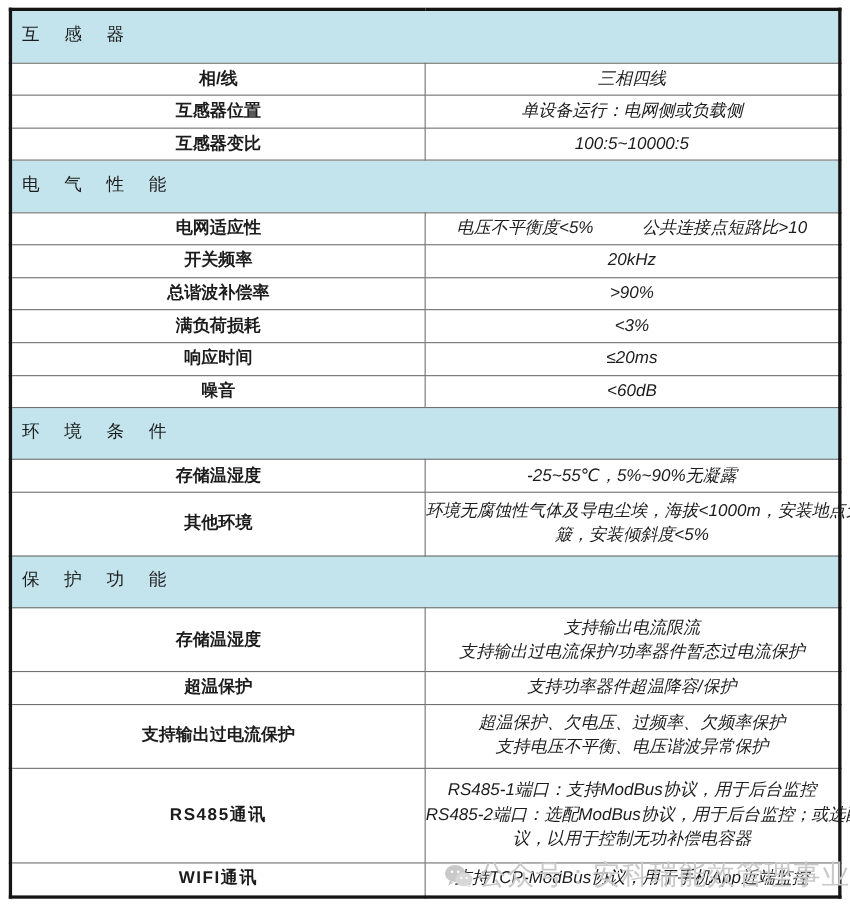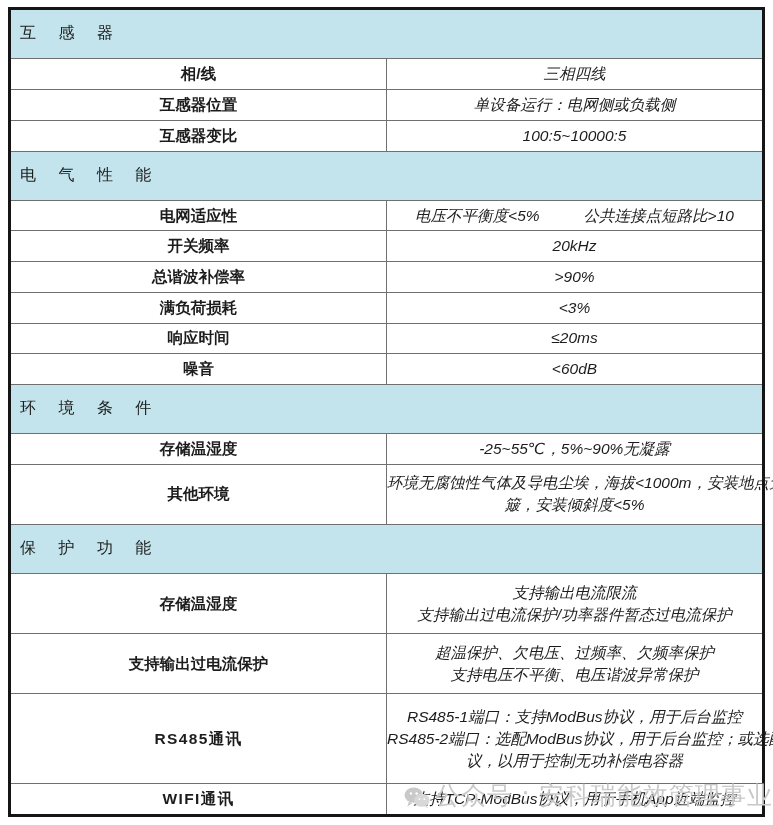--- a/index.html
+++ b/index.html
@@ -183,20 +183,26 @@
           </td>
         </tr>
         <tr class="section-row">
           <td colspan="2">保 护 功 能</td>
         </tr>
         <tr>
           <td class="label-cell">存储温湿度</td>
           <td class="value-cell">
             <span class="line">支持输出电流限流</span>
             <span class="line">支持输出过电流保护/功率器件暂态过电流保护</span>
+          </td>
+        </tr>
+        <tr>
+          <td class="label-cell">超温保护</td>
+          <td class="value-cell">
+            <span class="line">支持功率器件超温降容/保护</span>
           </td>
         </tr>
         <tr>
           <td class="label-cell">支持输出过电流保护</td>
           <td class="value-cell">
             <span class="line">超温保护、欠电压、过频率、欠频率保护</span>
             <span class="line">支持电压不平衡、电压谐波异常保护</span>
           </td>
         </tr>
         <tr>

